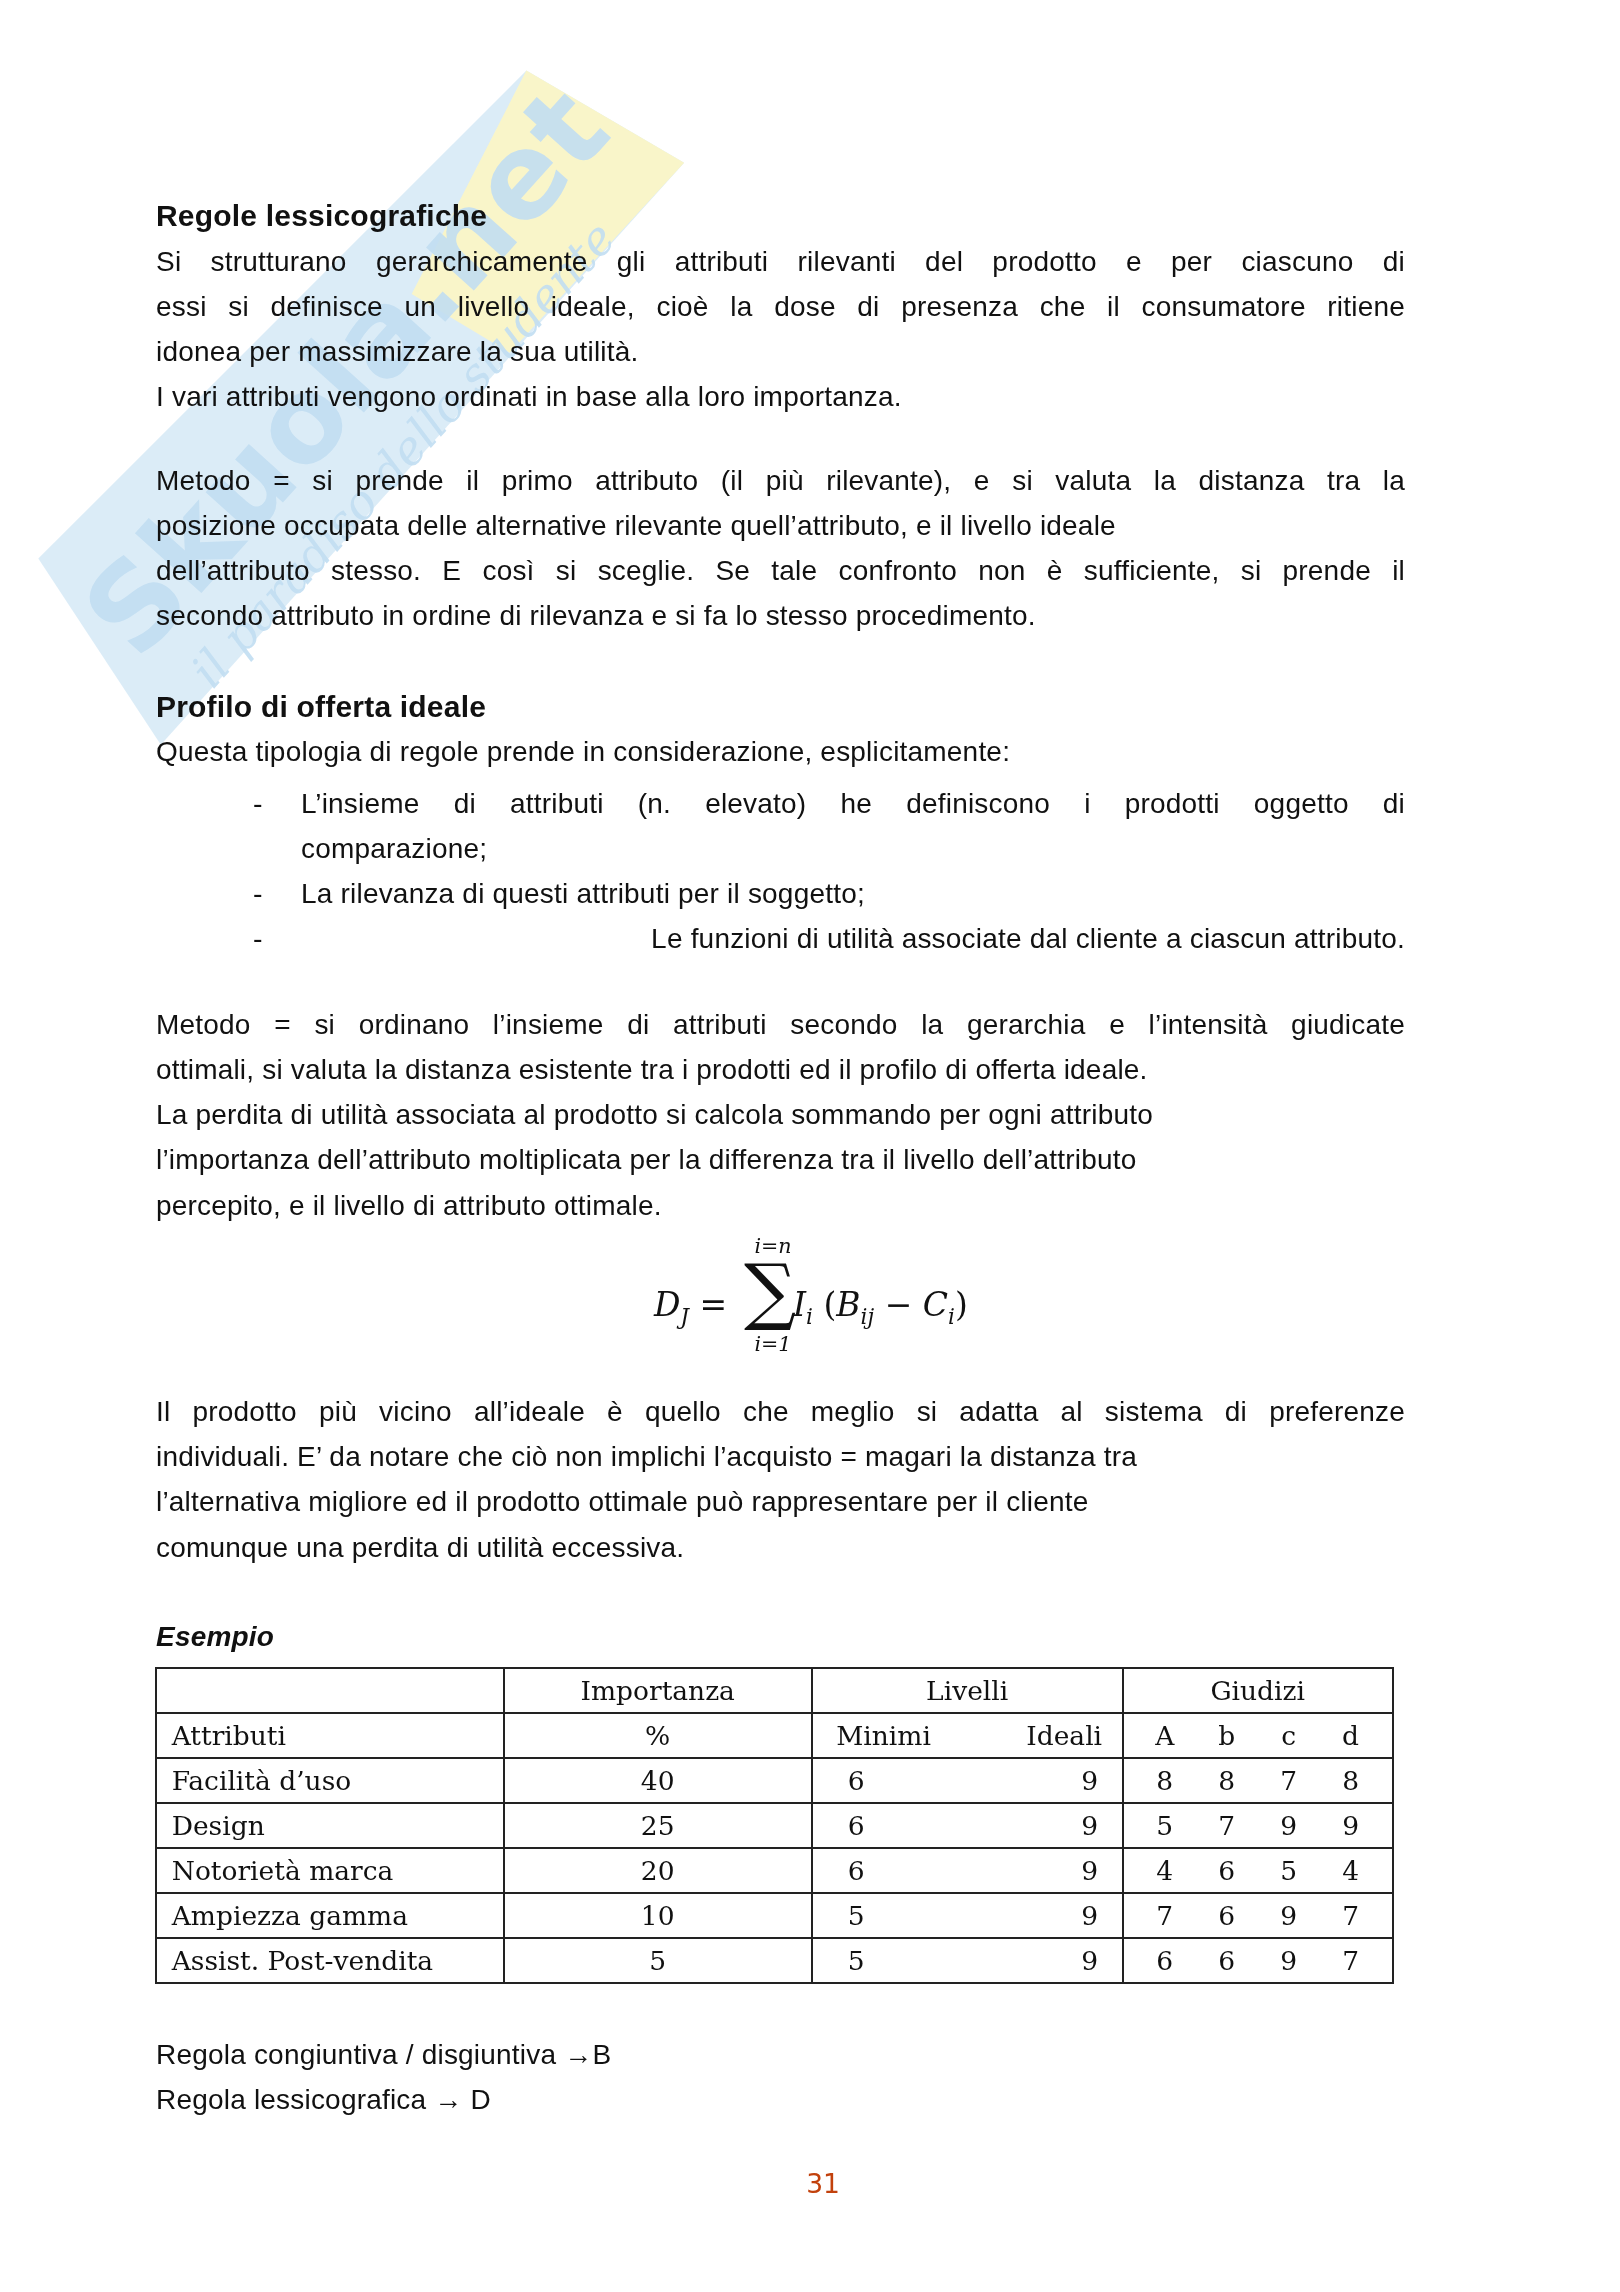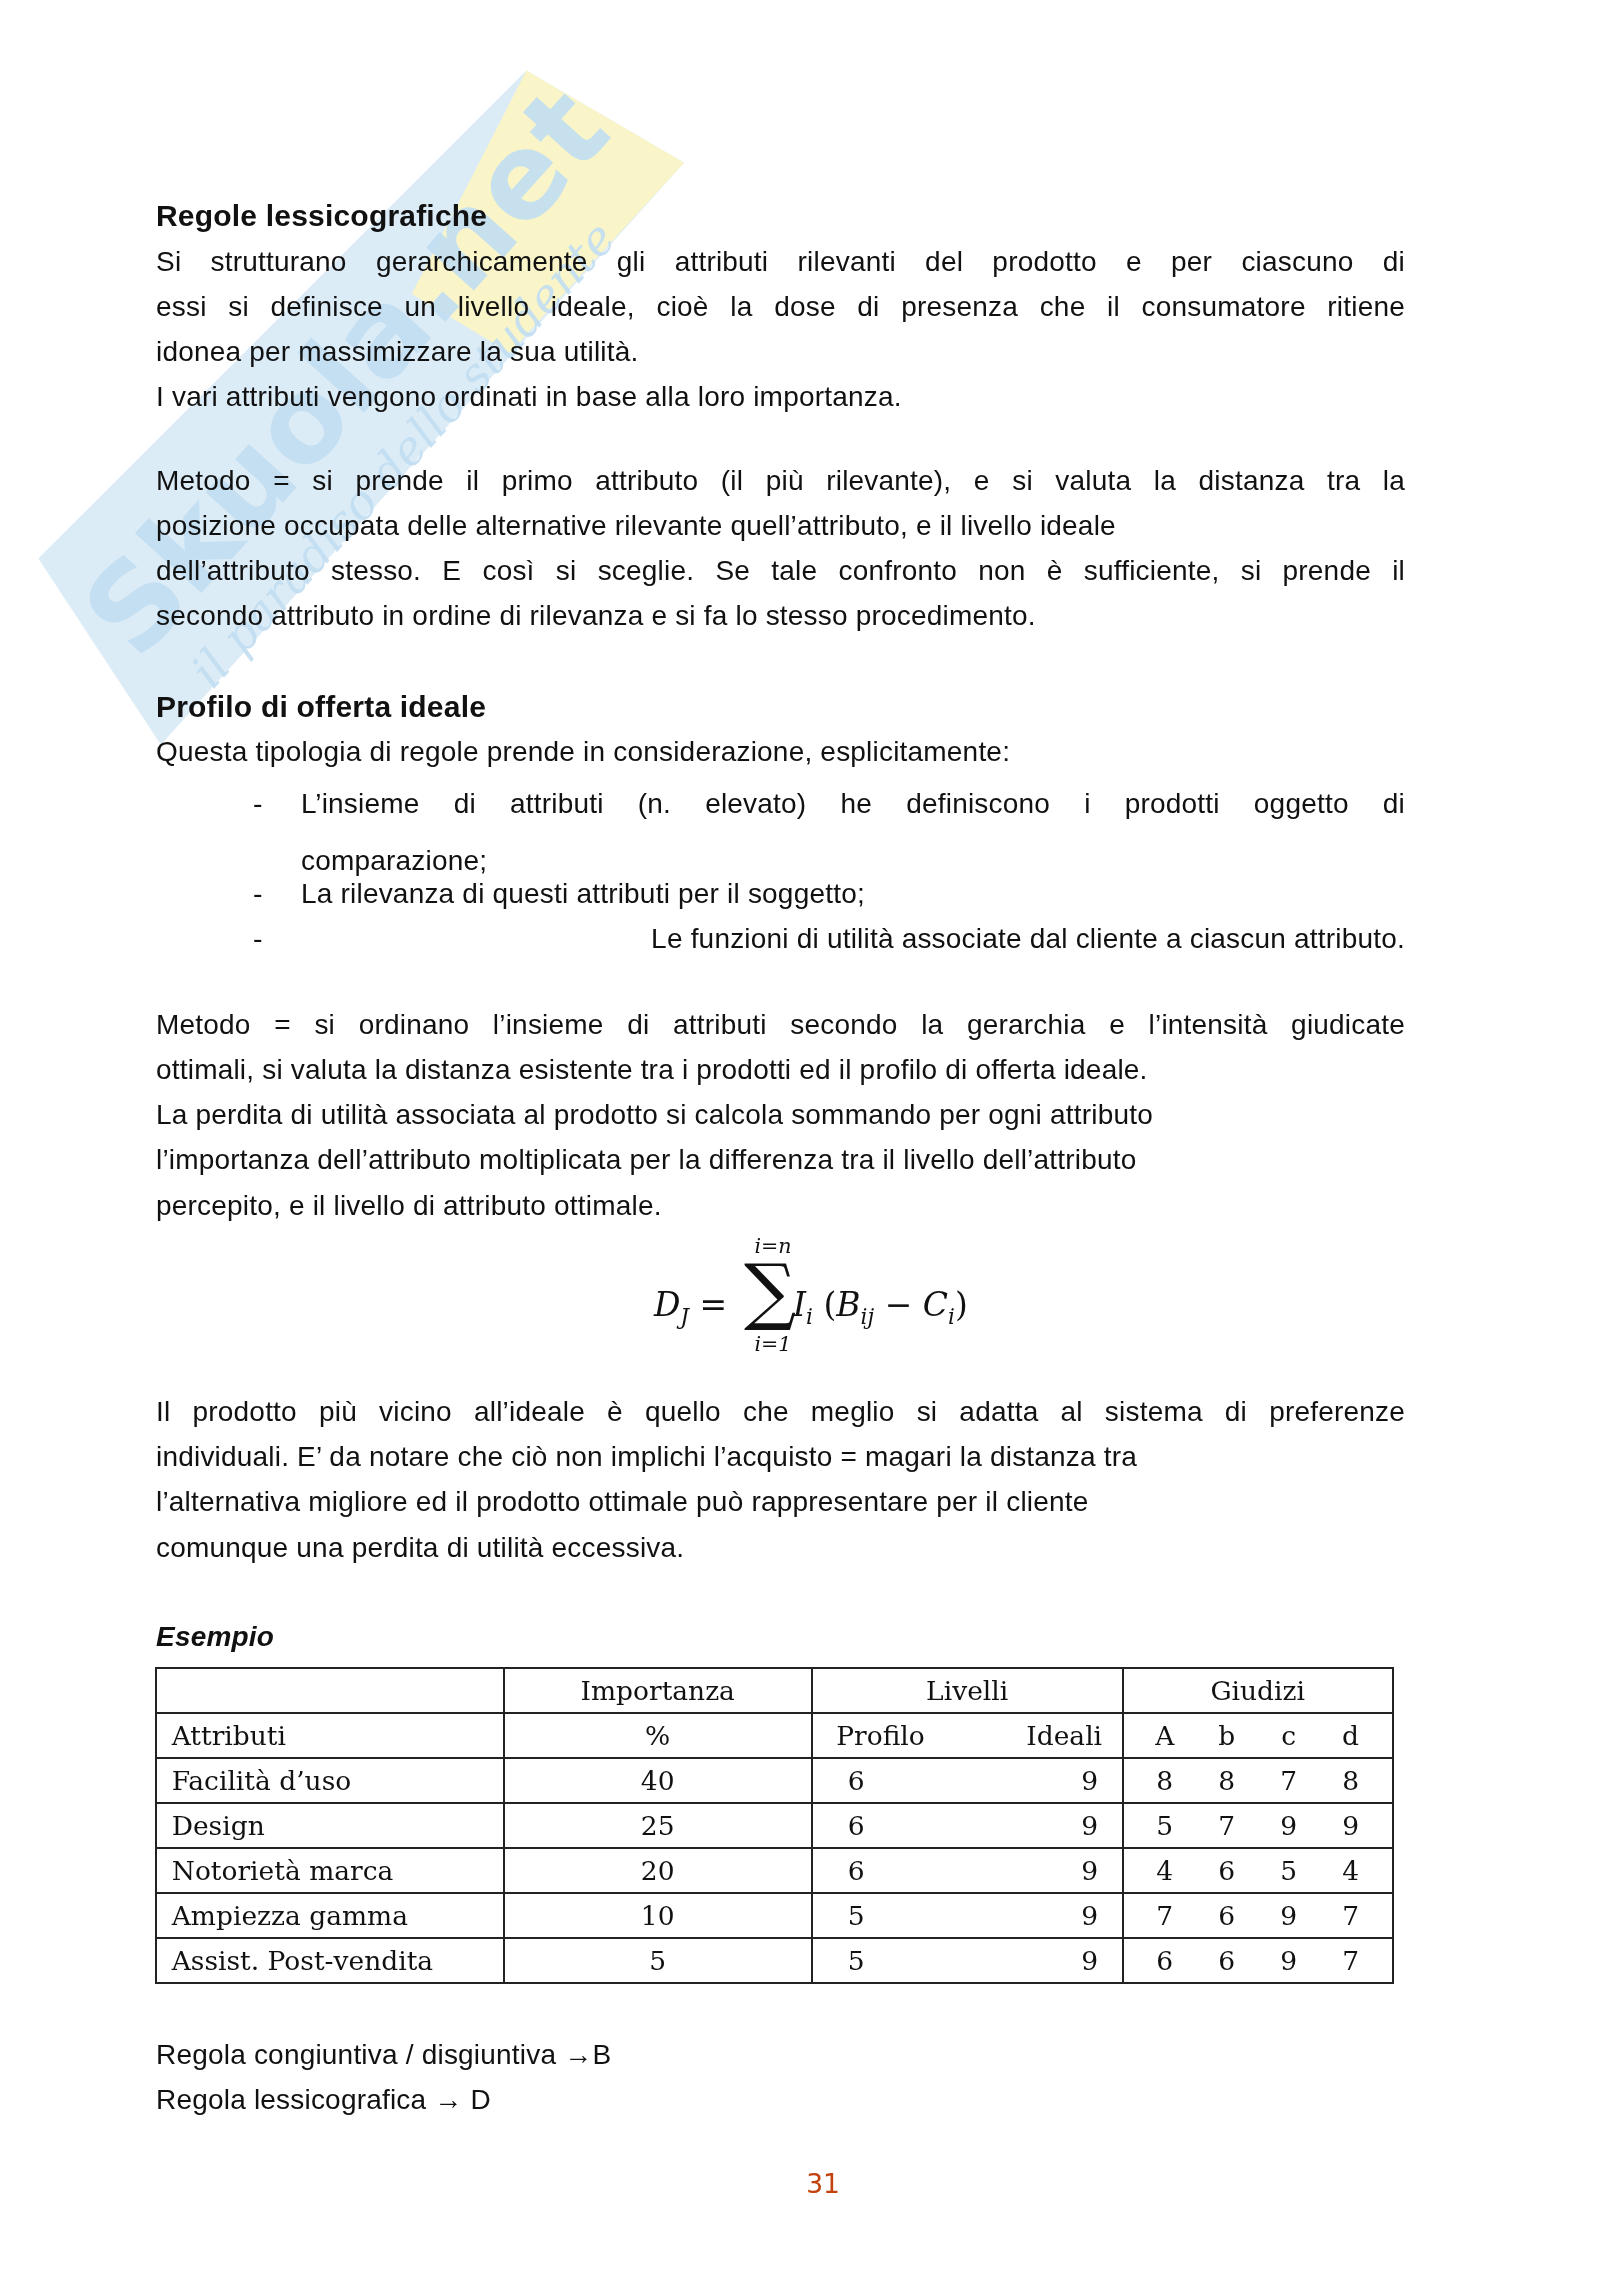--- a/index.html
+++ b/index.html
@@ -64,21 +64,21 @@
   <div class="ln just" style="top:463px;">Metodo = si prende il primo attributo (il più rilevante), e si valuta la distanza tra la</div>
   <div class="ln" style="top:508px;">posizione occupata delle alternative rilevante quell’attributo, e il livello ideale</div>
   <div class="ln just" style="top:553px;">dell’attributo stesso. E così si sceglie. Se tale confronto non è sufficiente, si prende il</div>
   <div class="ln" style="top:598px;">secondo attributo in ordine di rilevanza e si fa lo stesso procedimento.</div>
 
   <div class="ln h" style="top:689px; font-size:30px;">Profilo di offerta ideale</div>
   <div class="ln" style="top:734px;">Questa tipologia di regole prende in considerazione, esplicitamente:</div>
 
   <div class="dash" style="top:786px;">-</div>
   <div class="ln just bl" style="top:786px;">L’insieme di attributi (n. elevato) he definiscono i prodotti oggetto di</div>
-  <div class="ln bl" style="top:831px;margin-top:12px;">comparazione;</div>
+  <div class="ln bl" style="top:831px;">comparazione;</div>
   <div class="dash" style="top:876px;">-</div>
   <div class="ln bl" style="top:876px;">La rilevanza di questi attributi per il soggetto;</div>
   <div class="dash" style="top:921px;">-</div>
   <div class="ln bl" style="top:921px;text-align:right;">Le funzioni di utilità associate dal cliente a ciascun attributo.</div>
 
   <div class="ln just" style="top:1007px;">Metodo = si ordinano l’insieme di attributi secondo la gerarchia e l’intensità giudicate</div>
   <div class="ln" style="top:1052px;">ottimali, si valuta la distanza esistente tra i prodotti ed il profilo di offerta ideale.</div>
   <div class="ln" style="top:1097px;">La perdita di utilità associata al prodotto si calcola sommando per ogni attributo</div>
   <div class="ln" style="top:1142px;">l’importanza dell’attributo moltiplicata per la differenza tra il livello dell’attributo</div>
   <div class="ln" style="top:1188px;">percepito, e il livello di attributo ottimale.</div>
@@ -109,21 +109,21 @@
       <td class="c1"></td>
       <td class="c2">Importanza</td>
       <td class="c3 center">Livelli</td>
       <td class="c4 center">Giudizi</td>
     </tr>
     <tr>
       <td class="c1">Attributi</td>
       <td class="c2">%</td>
       <td class="c3">
         <div class="sub2">
-              <span>Profilo</span>
+              <span>Minimi</span>
               <span>Ideali</span>
             </div>
       </td>
       <td class="c4">
         <div class="sub4">
           <span>A</span>
           <span>b</span>
           <span>c</span>
           <span>d</span>
         </div>

